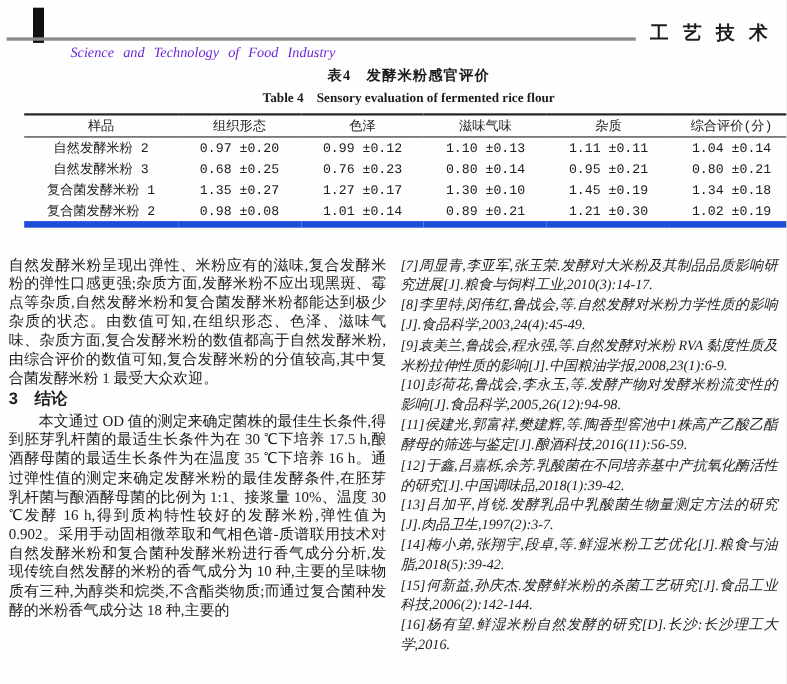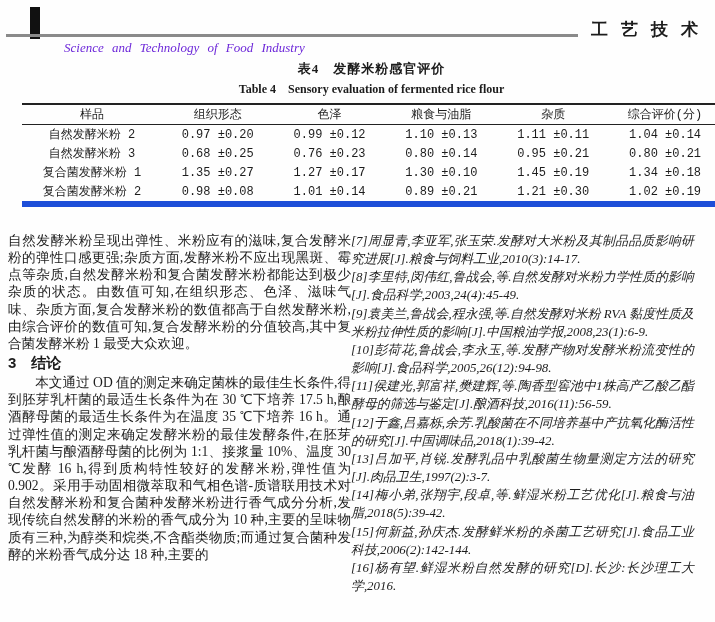--- a/index.html
+++ b/index.html
@@ -47,21 +47,21 @@
   table.sensory thead tr { border-bottom:1.5px solid #222; }
   table.sensory th, table.sensory td {
     font-weight:normal; text-align:center;
     padding:1px 2px; height:17px; white-space:nowrap;
   }
   table.sensory col.c-sample { width:20%; }
   table.sensory col.c-val { width:16%; }
   
   .columns {
     position:absolute; top:232px; left:8px; width:699px;
-    display:flex; 
+    display:flex; gap:13px;
   }
   .col { width:343px; text-align:justify; }
   .col-left { font-size:13.6px; line-height:17.15px; }
   .col-left p { margin:0; }
   .conclusion-heading {
     font-family:"Liberation Sans", sans-serif;
     font-weight:bold; font-size:15px; line-height:20px;
     text-align:left; white-space:pre-wrap; margin:1px 0 1px 0;
   }
   .conclusion-text { text-indent:2em; }
@@ -90,21 +90,21 @@
           <col class="c-val">
           <col class="c-val">
           <col class="c-val">
           <col class="c-val">
       </colgroup>
       <thead>
         <tr>
             <th>样品</th>
             <th>组织形态</th>
             <th>色泽</th>
-            <th>粮食与油脂</th>
+            <th>滋味气味</th>
             <th>杂质</th>
             <th>综合评价(分)</th>
           </tr>
       </thead>
       <tbody>
           <tr>
             <td>自然发酵米粉 2</td>
             <td>0.97 ±0.20</td>
             <td>0.99 ±0.12</td>
             <td>1.10 ±0.13</td>

